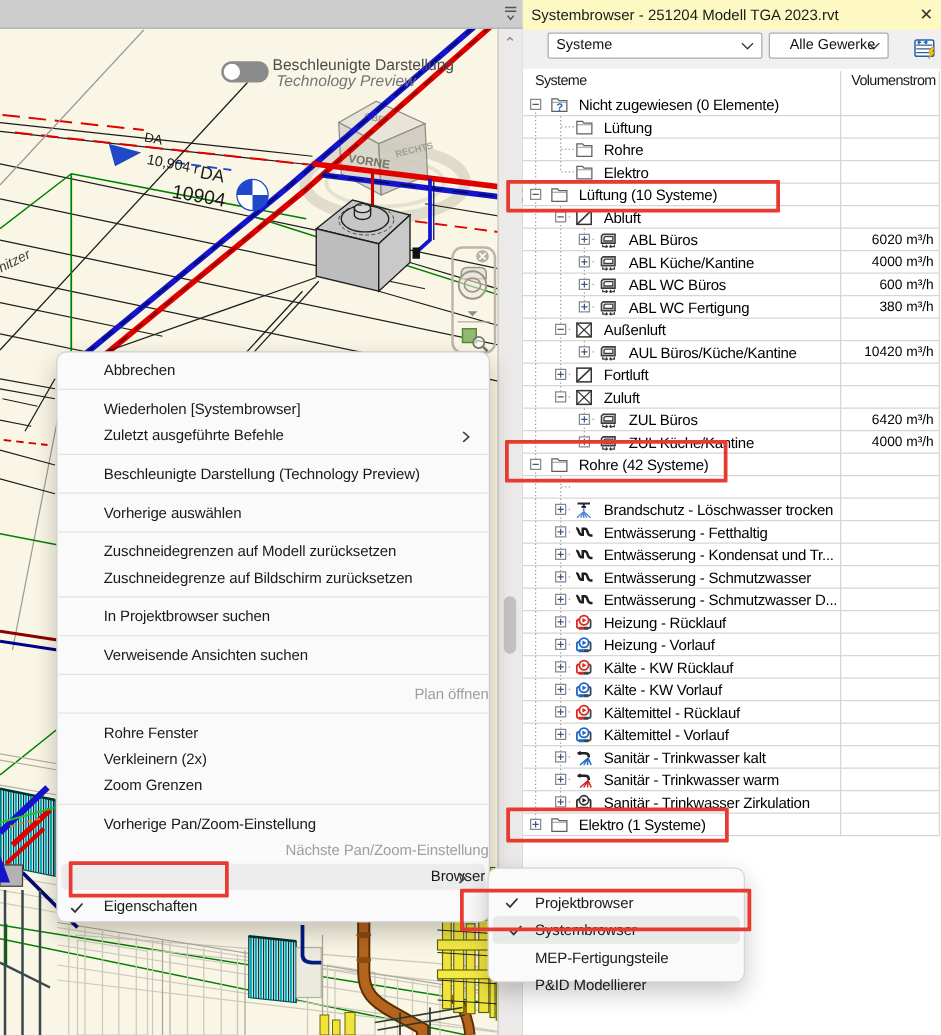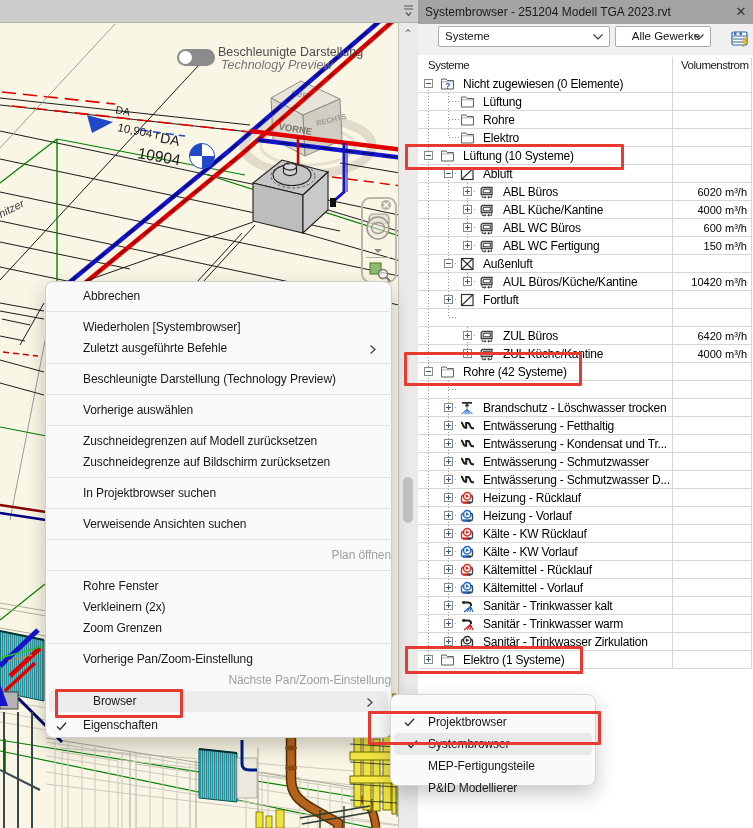--- a/index.html
+++ b/index.html
@@ -11,40 +11,40 @@
 #vstrip{position:absolute;top:23px;left:398px;width:20px;height:805px;background:#ebeae8;border-left:1px solid #c6c5c2;z-index:4;}
 #vthumb{position:absolute;left:4px;top:454px;width:10px;height:46px;background:#c3c2c0;border-radius:5px;}
 #vup{position:absolute;top:4px;left:2px;width:14px;height:14px;color:#7d7d7d;font-size:12px;line-height:14px;text-align:center;}
 #toggle{position:absolute;left:177px;top:49px;width:38px;height:17px;background:#8b8b8b;border-radius:9px;z-index:3;}
 #toggle i{position:absolute;left:2px;top:2px;width:13px;height:13px;background:#fff;border-radius:50%;}
 #tgl1{position:absolute;left:218px;top:45px;font-size:12.5px;color:#4c4c4c;z-index:3;white-space:nowrap;}
 #tgl2{position:absolute;left:221px;top:58px;font-size:12.5px;font-style:italic;color:#757575;z-index:3;white-space:nowrap;}
 #navbar{position:absolute;left:361px;top:197px;width:36px;height:86px;border:2px solid #bab7aa;border-radius:9px;z-index:3;}
 
 #panel{position:absolute;top:0;left:417px;width:336px;height:828px;background:#fff;border-left:1px solid #989898;}
-#ptitle{position:absolute;top:0;left:0;width:336px;height:24px;background:#a3a3a3;font-size:12px;color:#1a1a1a;line-height:24px;padding-left:7px;}
+#ptitle{position:absolute;top:0;left:0;width:336px;height:24px;background:#fef9c3;font-size:12px;color:#1a1a1a;line-height:24px;padding-left:7px;}
 #pclose{position:absolute;top:0px;right:3px;width:18px;height:24px;font-size:13px;color:#333;text-align:center;line-height:24px;}
 #pcombos{position:absolute;top:24px;left:0;width:336px;height:31px;background:#f0f0f0;}
 .combo{position:absolute;top:2px;height:21px;background:#fff;border:1px solid #acacac;border-radius:2px;font-size:11.5px;color:#111;line-height:19px;padding-left:6px;}
 .combo svg{position:absolute;right:6px;top:7px;}
 .hdr{position:absolute;font-size:11.5px;letter-spacing:-0.5px;color:#1a1a1a;z-index:2;}
 .trow{position:absolute;left:0;width:336px;height:18px;font-size:12px;letter-spacing:-0.2px;color:#000;z-index:2;}
 .trow .lbl{position:absolute;top:0;line-height:18px;white-space:nowrap;}
 .trow .val{position:absolute;top:0;right:7px;line-height:18px;text-align:right;white-space:nowrap;font-size:11px;letter-spacing:0;}
 .exp{position:absolute;top:4px;width:9px;height:9px;background:#fff;border:1px solid #898989;}
 .exp:before{content:"";position:absolute;left:1px;top:3px;width:5px;height:1px;background:#3b5a82;}
 .exp.plus:after{content:"";position:absolute;left:3px;top:1px;width:1px;height:5px;background:#3b5a82;}
 .ticon{position:absolute;top:2px;}
 
 #menu{position:absolute;left:45px;top:281px;width:347px;height:457px;background:#fafafa;
  border:1px solid #cfcfcf;border-radius:8px;box-shadow:0 8px 20px rgba(0,0,0,0.22);z-index:10;padding-top:4px;}
 .mi{position:relative;height:21px;line-height:21px;font-size:12px;color:#191919;padding-left:37px;white-space:nowrap;letter-spacing:-0.1px;}
 .mi.dis{color:#9f9f9f;text-align:right;}
 .mi.mt{margin-top:3px;}
-.mi.hl{background:#ececec;border-radius:4px;margin:0 3px;padding-left:44px;}
+.mi.hl{background:#ececec;border-radius:4px;margin:0 3px;padding-left:34px;text-align:right;}
 .msep{height:1px;background:#e2e2e2;margin:4px 1px 5px 1px;}
 .chev{position:absolute;right:14px;top:7px;}
 .chk{position:absolute;left:10px;top:7px;}
 #submenu{position:absolute;left:390px;top:694px;width:206px;height:92px;background:#fafafa;
  border:1px solid #d6d6d6;border-radius:8px;box-shadow:0 8px 20px rgba(0,0,0,0.22);z-index:12;padding-top:16px;}
 .si{position:relative;height:22px;line-height:22px;font-size:12px;color:#191919;padding-left:37px;white-space:nowrap;letter-spacing:-0.1px;}
 .si.hl{background:#e9e9e9;border-radius:4px;margin:0 3px;padding-left:34px;}
 .si .chk{left:13px;top:7px;}
 .redbox{position:absolute;border:3px solid #e73a31;z-index:20;border-radius:1px;}
 
@@ -455,21 +455,21 @@
       </div>
 <div class="trow" style="top:237px">
         <div class="exp plus" style="left:45px"></div>
         <svg class="ticon" style="left:62px;top:2px" width="15" height="14" viewBox="0 0 15 14">
           <path d="M2.5,2.5 L12,2.5 L12,9.5 L1.2,9.5 L1.2,3.8 Z" fill="#fff" stroke="#3d3d3d" stroke-width="1.3"></path>
           <path d="M4,4.3 L10.3,4.3 L10.3,7.8 L3.2,7.8 L3.2,5 Z" fill="#fff" stroke="#3d3d3d" stroke-width="1.1"></path>
           <path d="M2.2,10.5 L2.2,12.3 L5.8,12.3 M4.8,11 L5.9,12.3 L4.6,13.3" fill="none" stroke="#3d3d3d" stroke-width="1"></path>
           <path d="M11.5,10.5 L11.5,12.3 L7.9,12.3 M8.9,11 L7.8,12.3 L9.1,13.3" fill="none" stroke="#3d3d3d" stroke-width="1"></path>
         </svg>
         <div class="lbl" style="left:85px">ABL WC Fertigung</div>
-        <div class="val">150 m³/h</div>
+        <div class="val">380 m³/h</div>
       </div>
 <div class="trow" style="top:255px">
         <div class="exp" style="left:26px"></div>
         <svg class="ticon" style="left:42px;top:2px" width="15" height="14" viewBox="0 0 15 14">
           <rect x="1.5" y="1.5" width="11.5" height="11" fill="#fff" stroke="#333" stroke-width="1.2"></rect>
           <line x1="1.5" y1="12.5" x2="13" y2="1.5" stroke="#333" stroke-width="1.1"></line>
           <line x1="1.5" y1="1.5" x2="13" y2="12.5" stroke="#333" stroke-width="1.1"></line>
         </svg>
         <div class="lbl" style="left:65px">Außenluft</div>
       </div>
@@ -484,20 +484,29 @@
         <div class="lbl" style="left:85px">AUL Büros/Küche/Kantine</div>
         <div class="val">10420 m³/h</div>
       </div>
 <div class="trow" style="top:291px">
         <div class="exp plus" style="left:26px"></div>
         <svg class="ticon" style="left:42px;top:2px" width="15" height="14" viewBox="0 0 15 14">
           <rect x="1.5" y="1.5" width="11.5" height="11" fill="#fff" stroke="#333" stroke-width="1.2"></rect>
           <line x1="1.5" y1="12.5" x2="13" y2="1.5" stroke="#333" stroke-width="1.2"></line>
         </svg>
         <div class="lbl" style="left:65px">Fortluft</div>
+      </div>
+<div class="trow" style="top:309px">
+        <div class="exp" style="left:26px"></div>
+        <svg class="ticon" style="left:42px;top:2px" width="15" height="14" viewBox="0 0 15 14">
+          <rect x="1.5" y="1.5" width="11.5" height="11" fill="#fff" stroke="#333" stroke-width="1.2"></rect>
+          <line x1="1.5" y1="12.5" x2="13" y2="1.5" stroke="#333" stroke-width="1.1"></line>
+          <line x1="1.5" y1="1.5" x2="13" y2="12.5" stroke="#333" stroke-width="1.1"></line>
+        </svg>
+        <div class="lbl" style="left:65px">Zuluft</div>
       </div>
 <div class="trow" style="top:327px">
         <div class="exp plus" style="left:45px"></div>
         <svg class="ticon" style="left:62px;top:2px" width="15" height="14" viewBox="0 0 15 14">
           <path d="M2.5,2.5 L12,2.5 L12,9.5 L1.2,9.5 L1.2,3.8 Z" fill="#fff" stroke="#3d3d3d" stroke-width="1.3"></path>
           <path d="M4,4.3 L10.3,4.3 L10.3,7.8 L3.2,7.8 L3.2,5 Z" fill="#fff" stroke="#3d3d3d" stroke-width="1.1"></path>
           <path d="M2.2,10.5 L2.2,12.3 L5.8,12.3 M4.8,11 L5.9,12.3 L4.6,13.3" fill="none" stroke="#3d3d3d" stroke-width="1"></path>
           <path d="M11.5,10.5 L11.5,12.3 L7.9,12.3 M8.9,11 L7.8,12.3 L9.1,13.3" fill="none" stroke="#3d3d3d" stroke-width="1"></path>
         </svg>
         <div class="lbl" style="left:85px">ZUL Büros</div>

